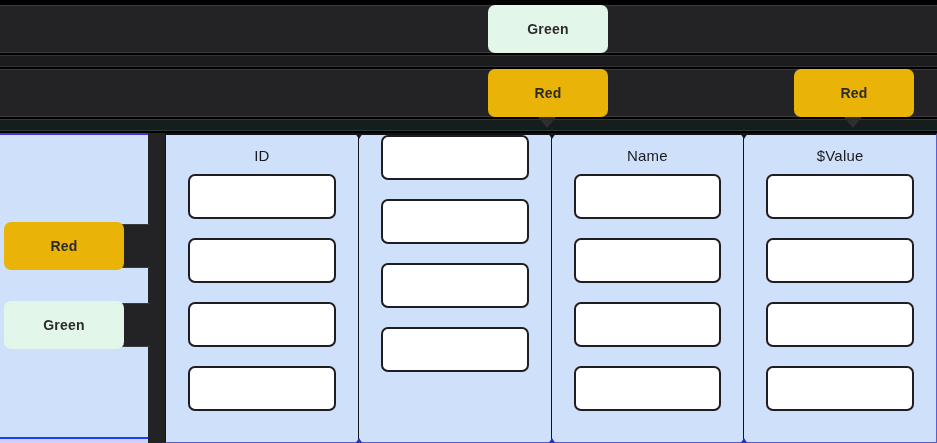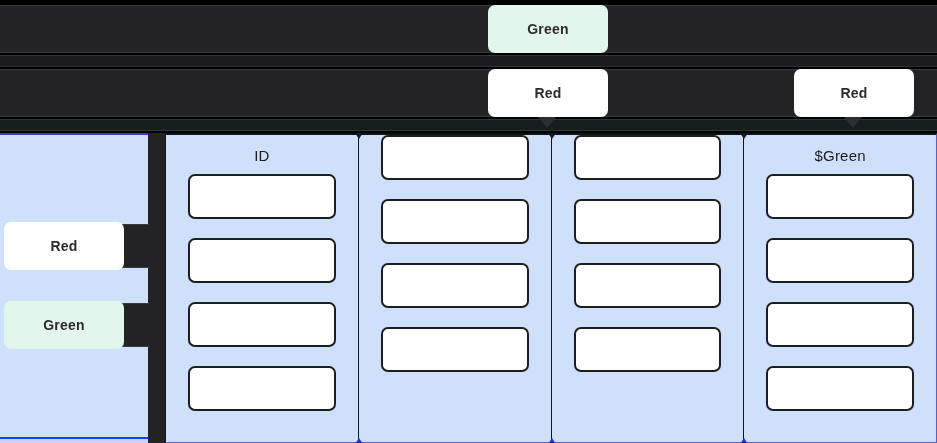--- a/index.html
+++ b/index.html
@@ -47,21 +47,21 @@
     justify-content: center;
     border-radius: 7px;
     font-size: 14px;
     font-weight: bold;
     color: #2b2b2b;
     letter-spacing: .2px;
     z-index: 40;
     text-align: right;
   }
   .badge.green { background: #e3f6ea; }
-  .badge.red   { background: #ffffff; }
+  .badge.red   { background: #eab308; }
 
   
   .pointer {
     position: absolute;
     width: 0;
     height: 0;
     border-left: 9px solid transparent;
     border-right: 9px solid transparent;
     border-top: 11px solid #2e2e31;
     z-index: 39;
@@ -198,29 +198,30 @@
       </div>
       <div class="column">
         <div class="cell"></div>
         <div class="cell"></div>
         <div class="cell"></div>
         <div class="cell"></div>
         <div class="tick top" style="left: -4px; top: -2px;"></div>
         <div class="tick bottom" style="left: -4px; bottom: -2px;"></div>
       </div>
       <div class="column">
+        <div class="col-header">Name</div>
         <div class="cell"></div>
         <div class="cell"></div>
         <div class="cell"></div>
         <div class="cell"></div>
         <div class="tick top" style="left: -4px; top: -2px;"></div>
         <div class="tick bottom" style="left: -4px; bottom: -2px;"></div>
       </div>
       <div class="column">
-        <div class="col-header">$Green</div>
+        <div class="col-header">$Value</div>
         <div class="cell"></div>
         <div class="cell"></div>
         <div class="cell"></div>
         <div class="cell"></div>
         <div class="tick top" style="left: -4px; top: -2px;"></div>
         <div class="tick bottom" style="left: -4px; bottom: -2px;"></div>
       </div>
     </div>
 
   <div id="badges-layer">

